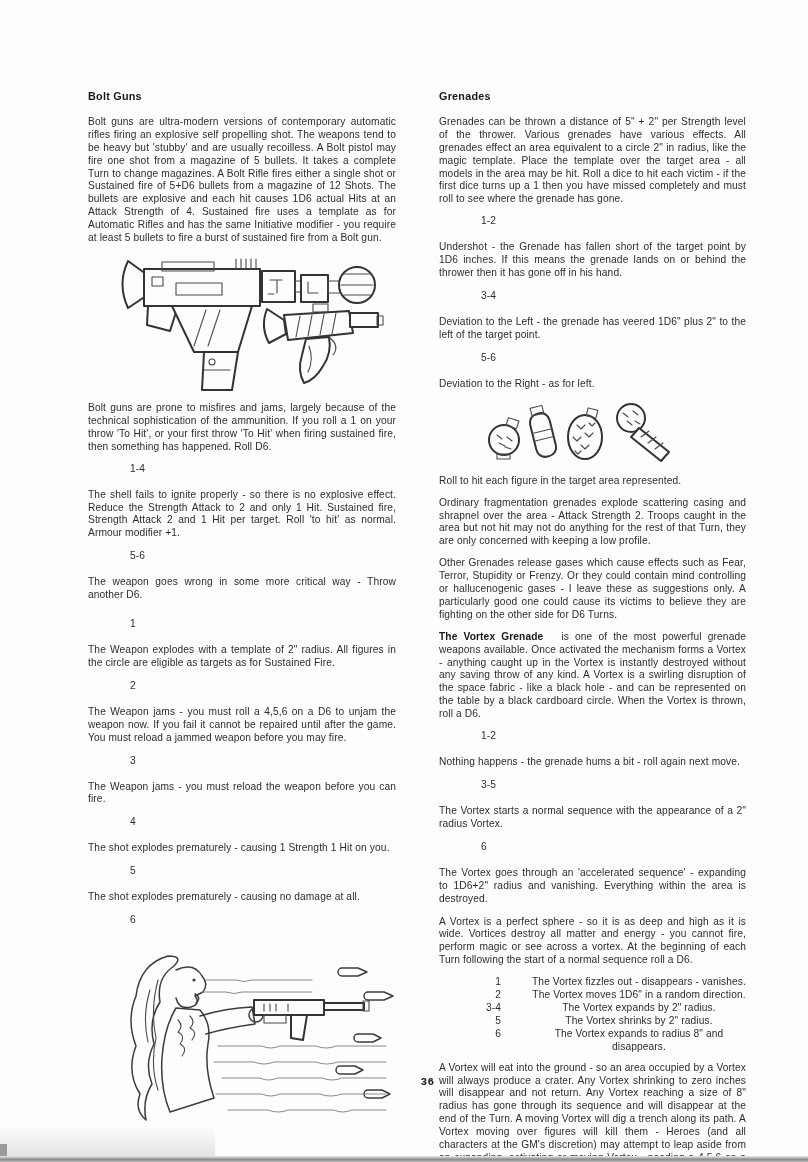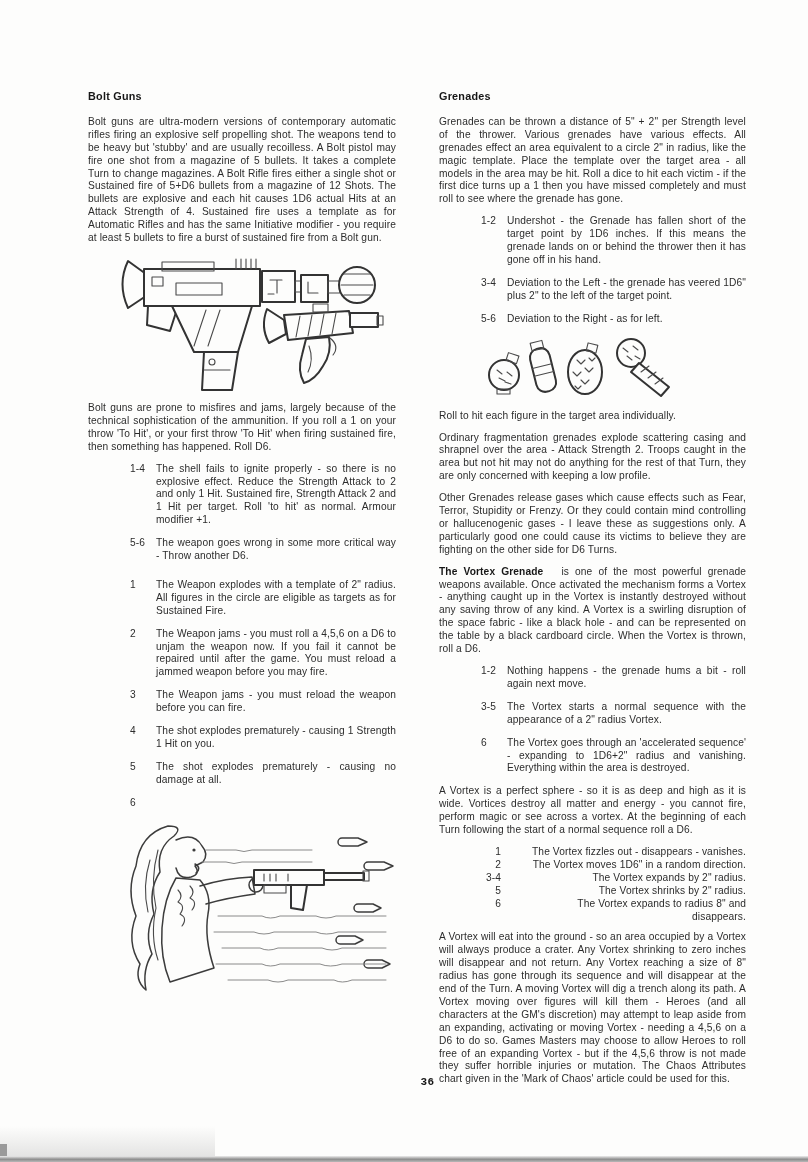--- a/index.html
+++ b/index.html
@@ -14,28 +14,28 @@
          text-align:justify; letter-spacing:0.12px; }
   .col-left  { left:88px;  width:308px; }
   .col-right { left:439px; width:307px; }
 
   .heading { font-weight:bold; font-size:10.8px; color:#171717;
              margin:0 0 13px 0; text-align:left; letter-spacing:0.25px; }
   p { margin:0 0 9px 0; }
   .runin { font-weight:bold; color:#171717; margin-right:18px; }
 
   .dice-list { margin:5px 0 10px 0; }
-  .dice-row  { display:flex; margin-bottom:10px; }
+  .dice-row  { display:flex; margin-bottom:10px;flex-direction:column; }
   .dice-num  { flex:0 0 26px; margin-left:42px; }
   .dice-text { flex:1; text-align:justify; }
 
   .seq-list { margin:1px 0 8px 0; }
   .seq-row  { display:flex; }
   .seq-num  { flex:0 0 62px; text-align:right; }
-  .seq-text { flex:1; padding-left:7px; text-align:right;margin-left:24px; }
+  .seq-text { flex:1; padding-left:7px; text-align:center;margin-left:24px; }
 
   .illus { display:block; }
   .illus-guns     { margin:9px 0 10px 28px; }
   .illus-grenades { margin:4px 0 10px 42px; }
   .illus-figure   { margin:10px 0 0 18px; }
 
   .page-number { position:absolute; top:1076px; left:0; width:100%;
                  text-align:center; font-weight:bold; font-size:11px;
                  color:#171717; letter-spacing:0.3px; padding-left:8px;
                  box-sizing:border-box;font-family:Liberation Mono, monospace; }
@@ -208,21 +208,21 @@
       <ellipse class="wh" cx="104" cy="36" rx="17" ry="22"></ellipse>
       <path class="lt" d="M96 24 l4 4 l4 -4 M104 32 l4 4 l4 -4 M92 36 l4 4 l4 -4 M100 44 l4 4 l4 -4 M108 22 l3 3 l3 -3 M94 50 l3 3 l3 -3"></path>
       <rect class="lt" x="106" y="8" width="10" height="8" transform="rotate(14 111 12)"></rect>
 
       <circle class="wh" cx="150" cy="17" r="14"></circle>
       <path class="lt" d="M142 12 l5 4 M146 20 l5 4 M152 10 l5 4 M154 20 l5 3"></path>
       <path class="wh" d="M158 27 L188 51 L180 60 L150 36 Z"></path>
       <path class="lt" d="M160 36 l8 -6 M167 42 l8 -6 M174 48 l8 -6"></path>
     </svg>
 
-    <p>Roll to hit each figure in the target area individually.</p>
+    <p>Roll to hit each figure in the target area represented.</p>
     <p>Ordinary fragmentation grenades explode scattering casing and shrapnel over the area - Attack Strength 2. Troops caught in the area but not hit may not do anything for the rest of that Turn, they are only concerned with keeping a low profile.</p>
     <p>Other Grenades release gases which cause effects such as Fear, Terror, Stupidity or Frenzy. Or they could contain mind controlling or hallucenogenic gases - I leave these as suggestions only. A particularly good one could cause its victims to believe they are fighting on the other side for D6 Turns.</p>
 
     <p><span class="runin">The Vortex Grenade</span><span>is one of the most powerful grenade weapons available. Once activated the mechanism forms a Vortex - anything caught up in the Vortex is instantly destroyed without any saving throw of any kind. A Vortex is a swirling disruption of the space fabric - like a black hole - and can be represented on the table by a black cardboard circle. When the Vortex is thrown, roll a D6.</span></p>
 
     <div class="dice-list">
       <div class="dice-row">
         <span class="dice-num">1-2</span>
         <span class="dice-text">Nothing happens - the grenade hums a bit - roll again next move.</span>
       </div>

